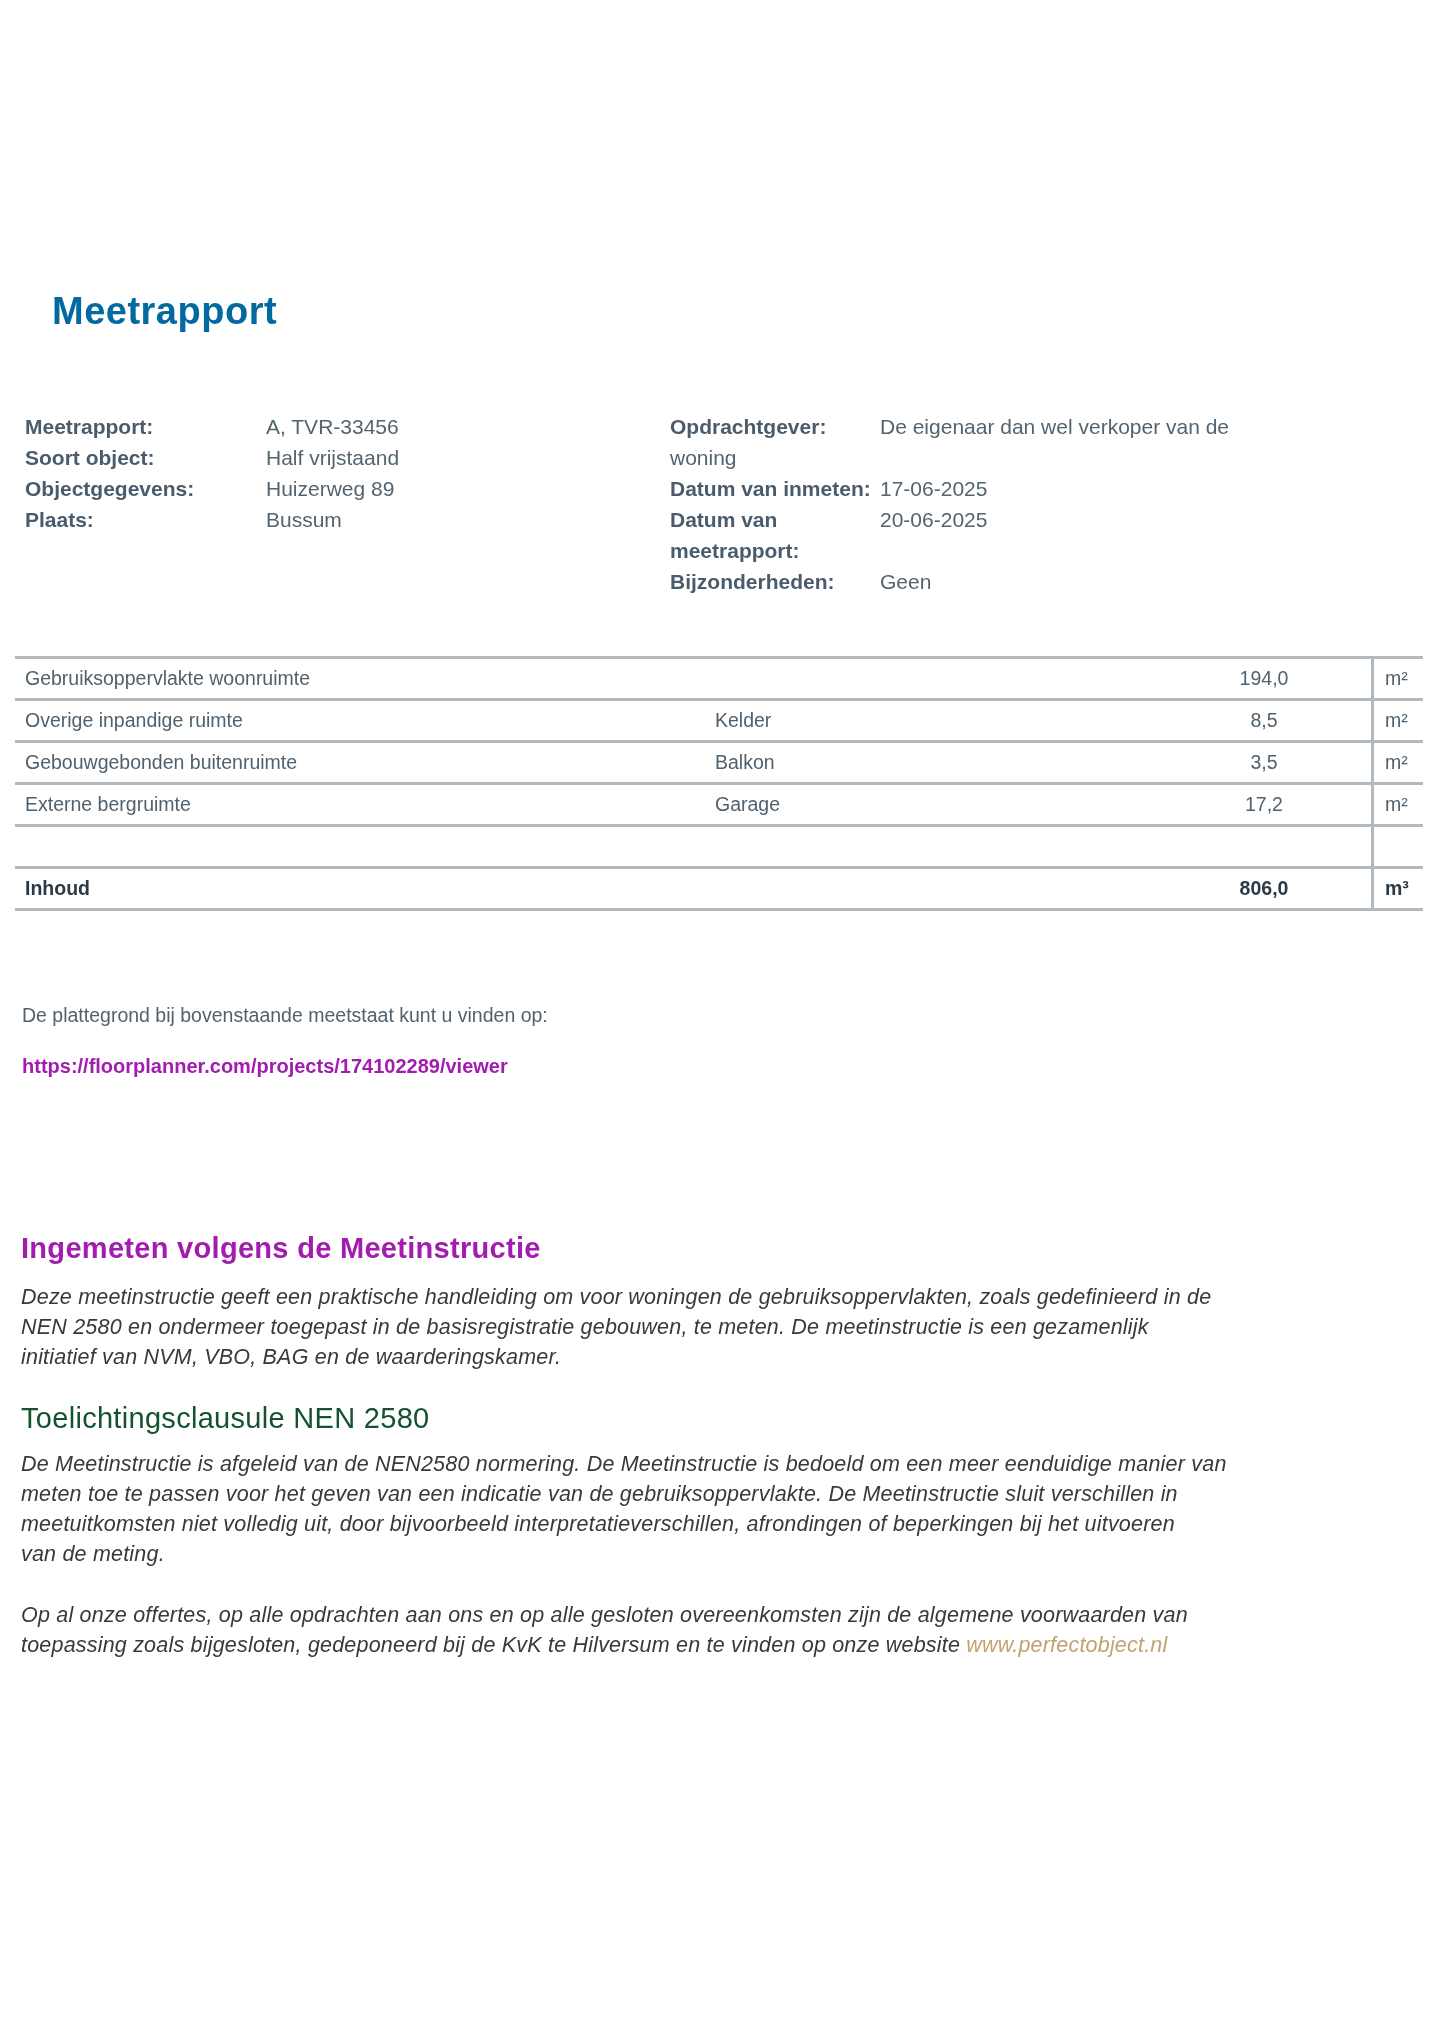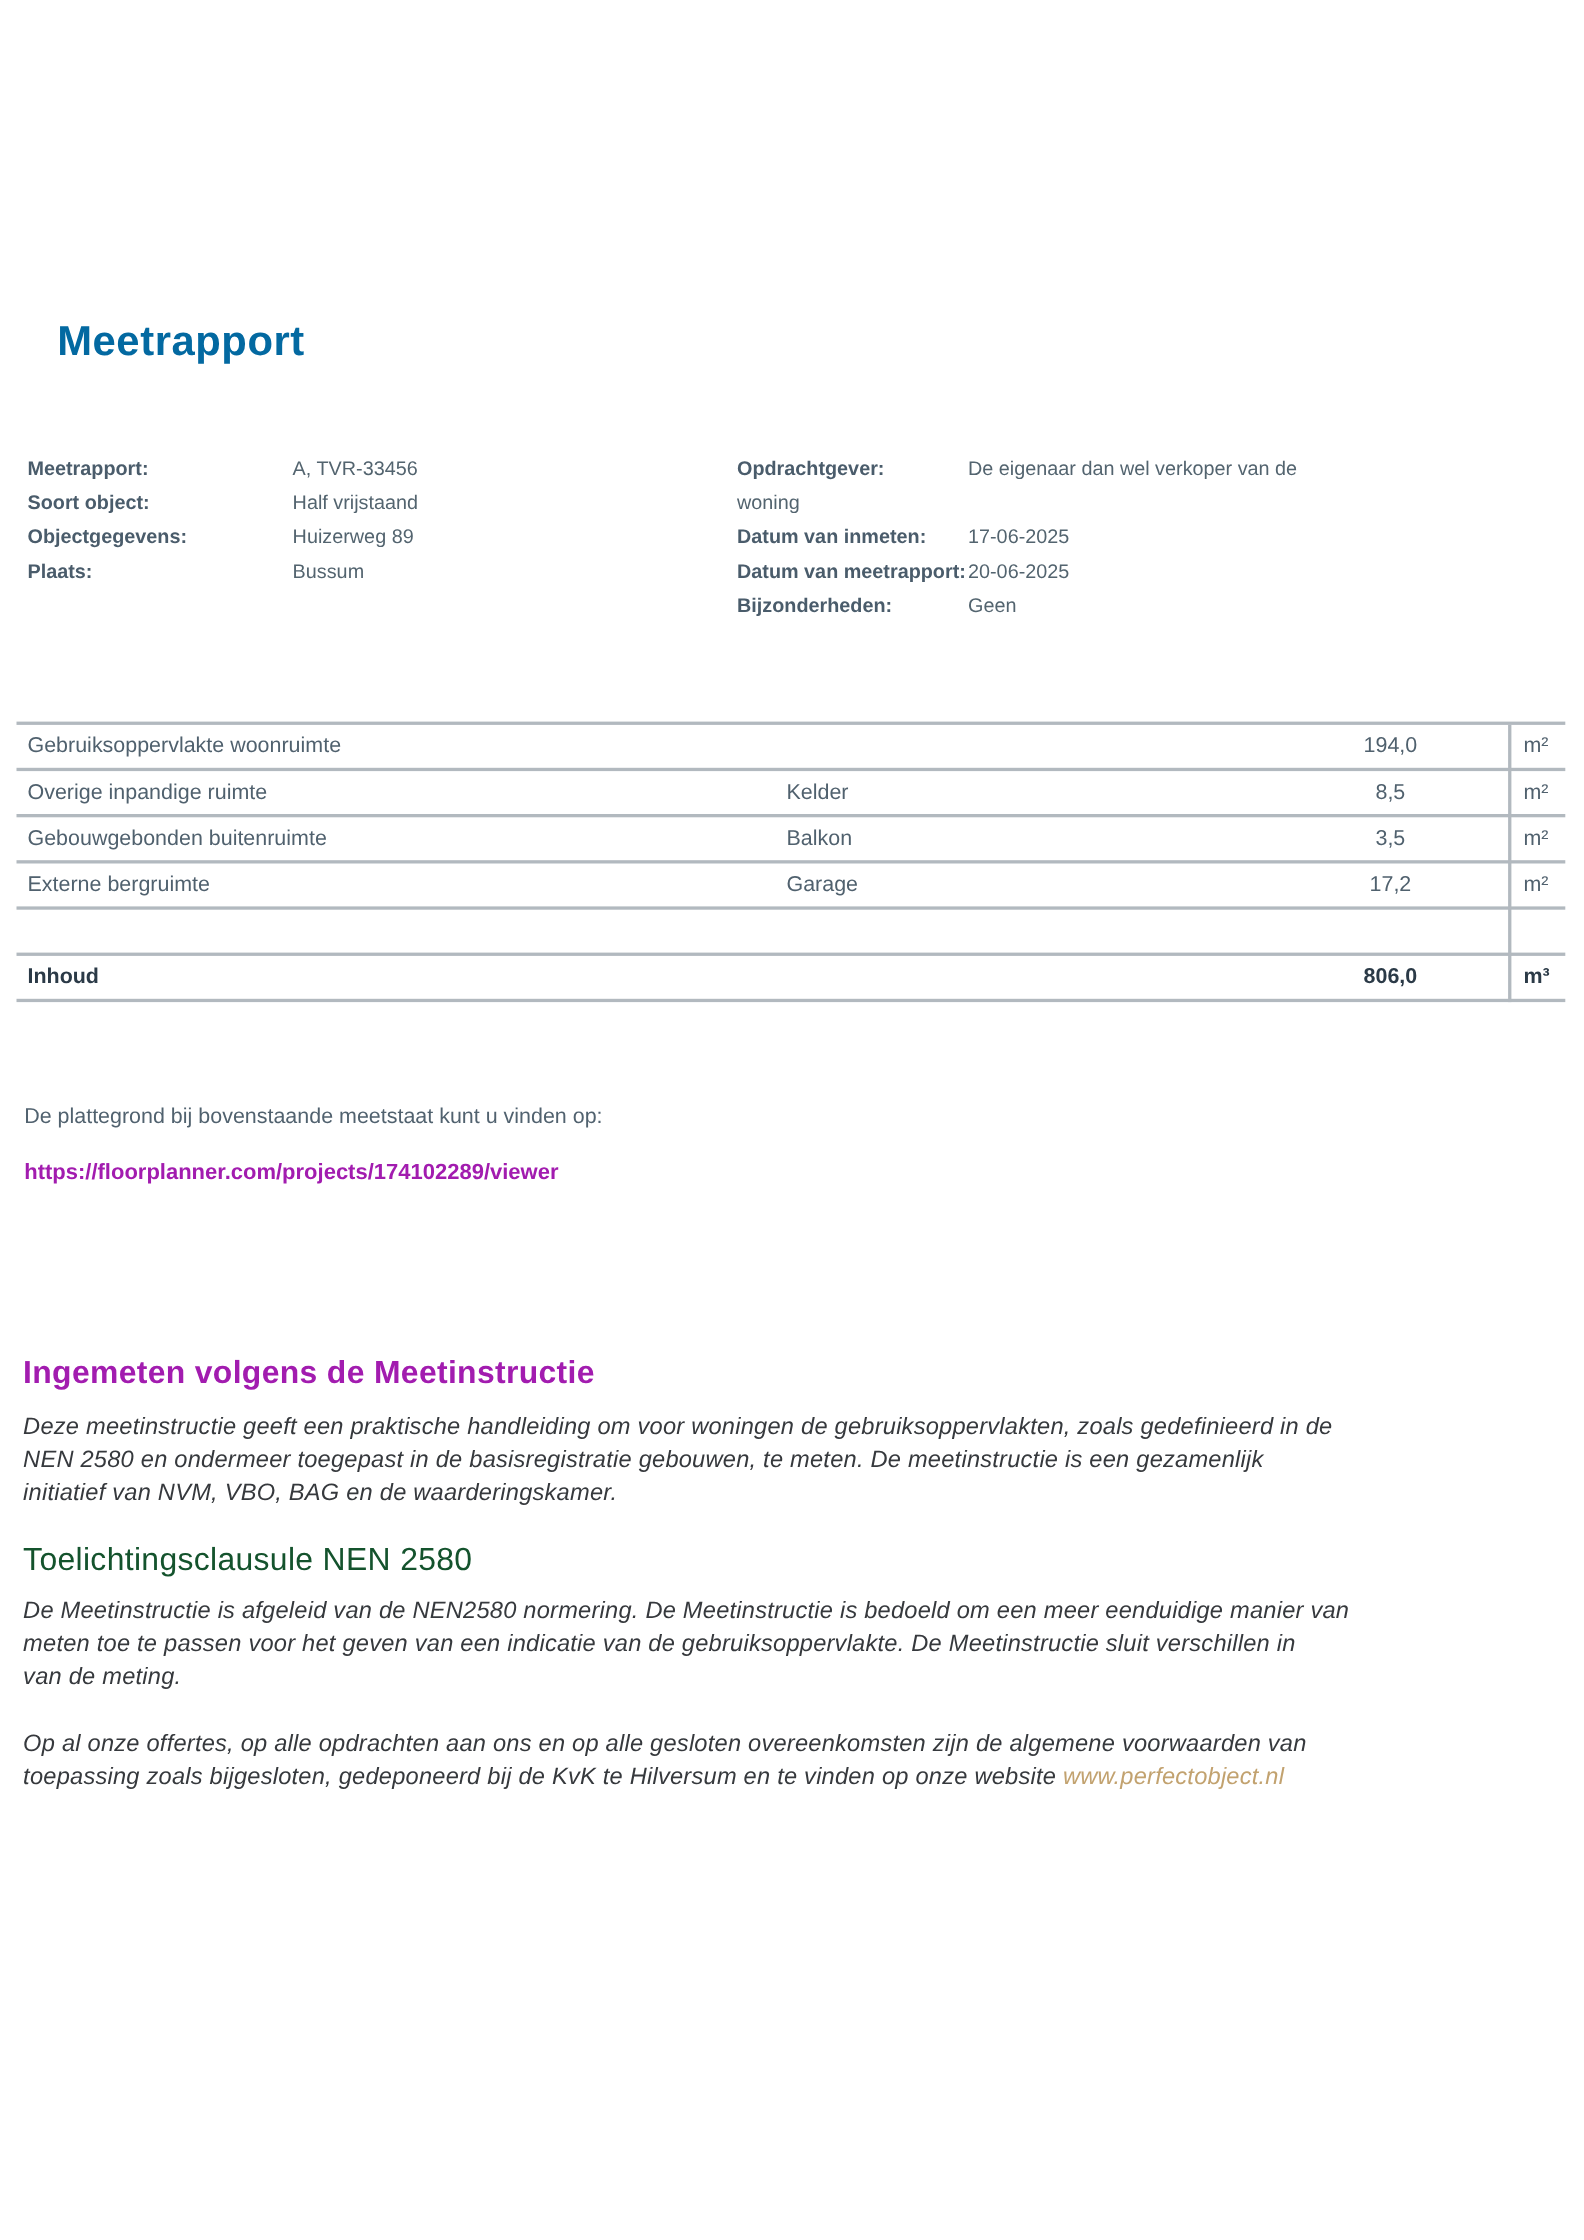--- a/index.html
+++ b/index.html
@@ -9,21 +9,21 @@
     -webkit-font-smoothing:antialiased;
   }
 
   
   .doc-title {
     position:absolute; left:52px; top:290px;
     font-size:38px; font-weight:bold; color:#0369a1; letter-spacing:0.5px;
   }
 
   
-  .meta { position:absolute; top:411px; font-size:18px; line-height:31px; color:#51626f; }
+  .meta { position:absolute; top:411px; font-size:21px; line-height:31px; color:#51626f; }
   .meta-left  { left:25px;  width:620px; }
   .meta-right { left:670px; width:766px; }
   .meta .row { display:block; }
   .meta .lbl { display:inline-block; vertical-align:top; font-weight:bold; color:#4a5c6b; }
   .meta-left  .lbl { width:241px; }
   .meta-right .lbl { width:210px; }
   .meta .val { color:#53646f; }
   .val-pre { white-space:pre-line; }
 
   
@@ -152,20 +152,21 @@
   <div class="para">
     <span class="line">Deze meetinstructie geeft een praktische handleiding om voor woningen de gebruiksoppervlakten, zoals gedefinieerd in de</span>
     <span class="line">NEN 2580 en ondermeer toegepast in de basisregistratie gebouwen, te meten. De meetinstructie is een gezamenlijk</span>
     <span class="line">initiatief van NVM, VBO, BAG en de waarderingskamer.</span>
   </div>
 
   <div class="h-gold-light">Toelichtingsclausule NEN 2580</div>
   <div class="para">
     <span class="line">De Meetinstructie is afgeleid van de NEN2580 normering. De Meetinstructie is bedoeld om een meer eenduidige manier van</span>
     <span class="line">meten toe te passen voor het geven van een indicatie van de gebruiksoppervlakte. De Meetinstructie sluit verschillen in</span>
+    <span class="line">meetuitkomsten niet volledig uit, door bijvoorbeeld interpretatieverschillen, afrondingen of beperkingen bij het uitvoeren</span>
     <span class="line">van de meting.</span>
   </div>
 
   <div class="para para-gap">
     <span class="line">Op al onze offertes, op alle opdrachten aan ons en op alle gesloten overeenkomsten zijn de algemene voorwaarden van</span>
     <span class="line"><span>toepassing zoals bijgesloten, gedeponeerd bij de KvK te Hilversum en te vinden op onze website </span><a class="web-link" href="#">www.perfectobject.nl</a></span>
   </div>
 </div>
 
 </body></html>

